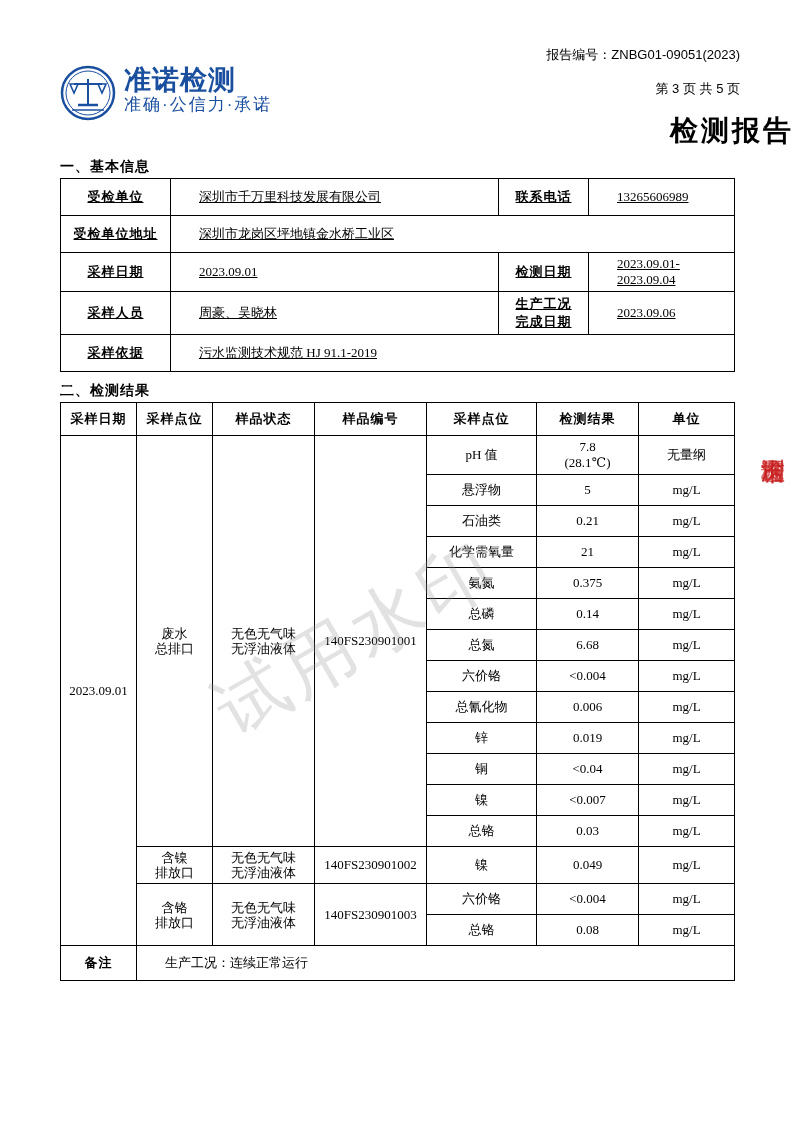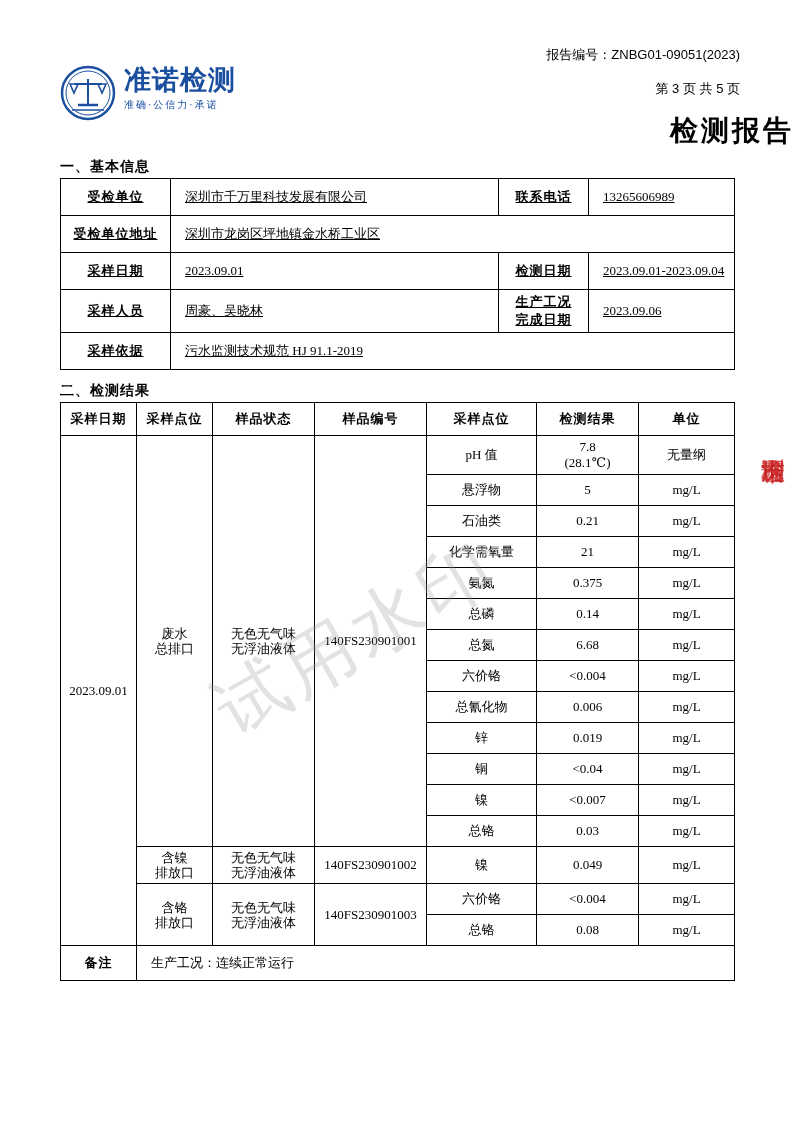--- a/index.html
+++ b/index.html
@@ -49,21 +49,21 @@
   .logo-main {
     font-family: "Liberation Sans", sans-serif;
     font-size: 27px;
     font-weight: bold;
     color: #1a4fa0;
     letter-spacing: 1px;
     line-height: 30px;
   }
   .logo-sub {
     font-family: "Liberation Sans", sans-serif;
-    font-size: 10px;
+    font-size: 17px;
     color: #1a4fa0;
     letter-spacing: 2px;
     line-height: 16px;
     margin-top: 2px;
   }
   .report-no {
     position: absolute;
     right: 0;
     top: 8px;
     font-size: 13px;
@@ -109,21 +109,21 @@
     padding: 3px 6px;
     vertical-align: middle;
   }
   .lbl {
     text-align: center;
     font-weight: bold;
     letter-spacing: 1px;
   }
   .val {
     text-align: left;
-    padding-left: 14px;
+    padding-left: 28px;
   }
   .ctr { text-align: center; }
 
   
   #tbl-basic {
     position: absolute;
     left: 60px;
     top: 178px;
     width: 674px;
   }

